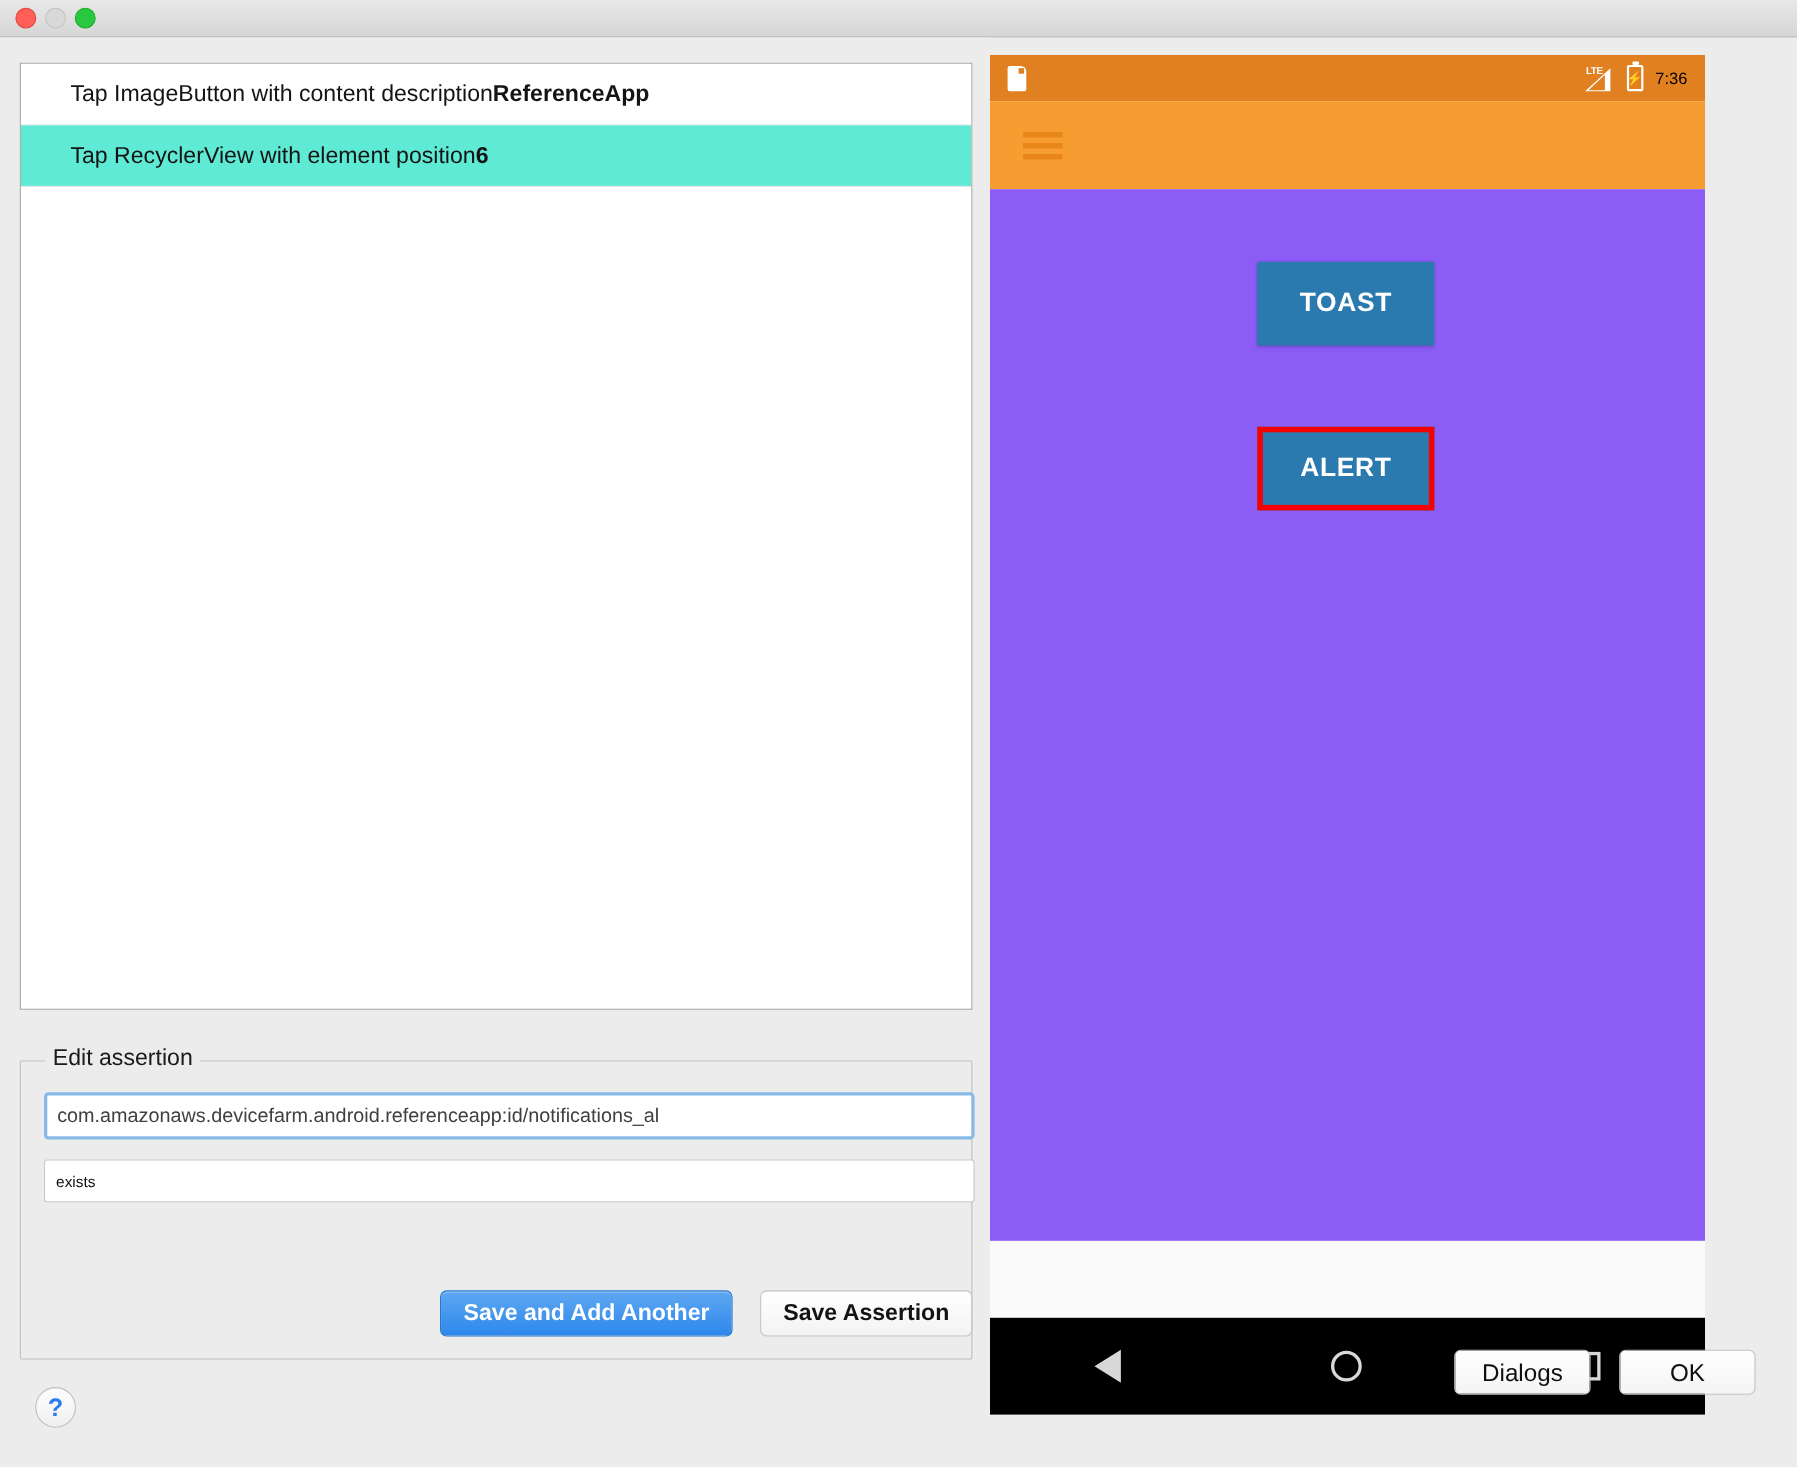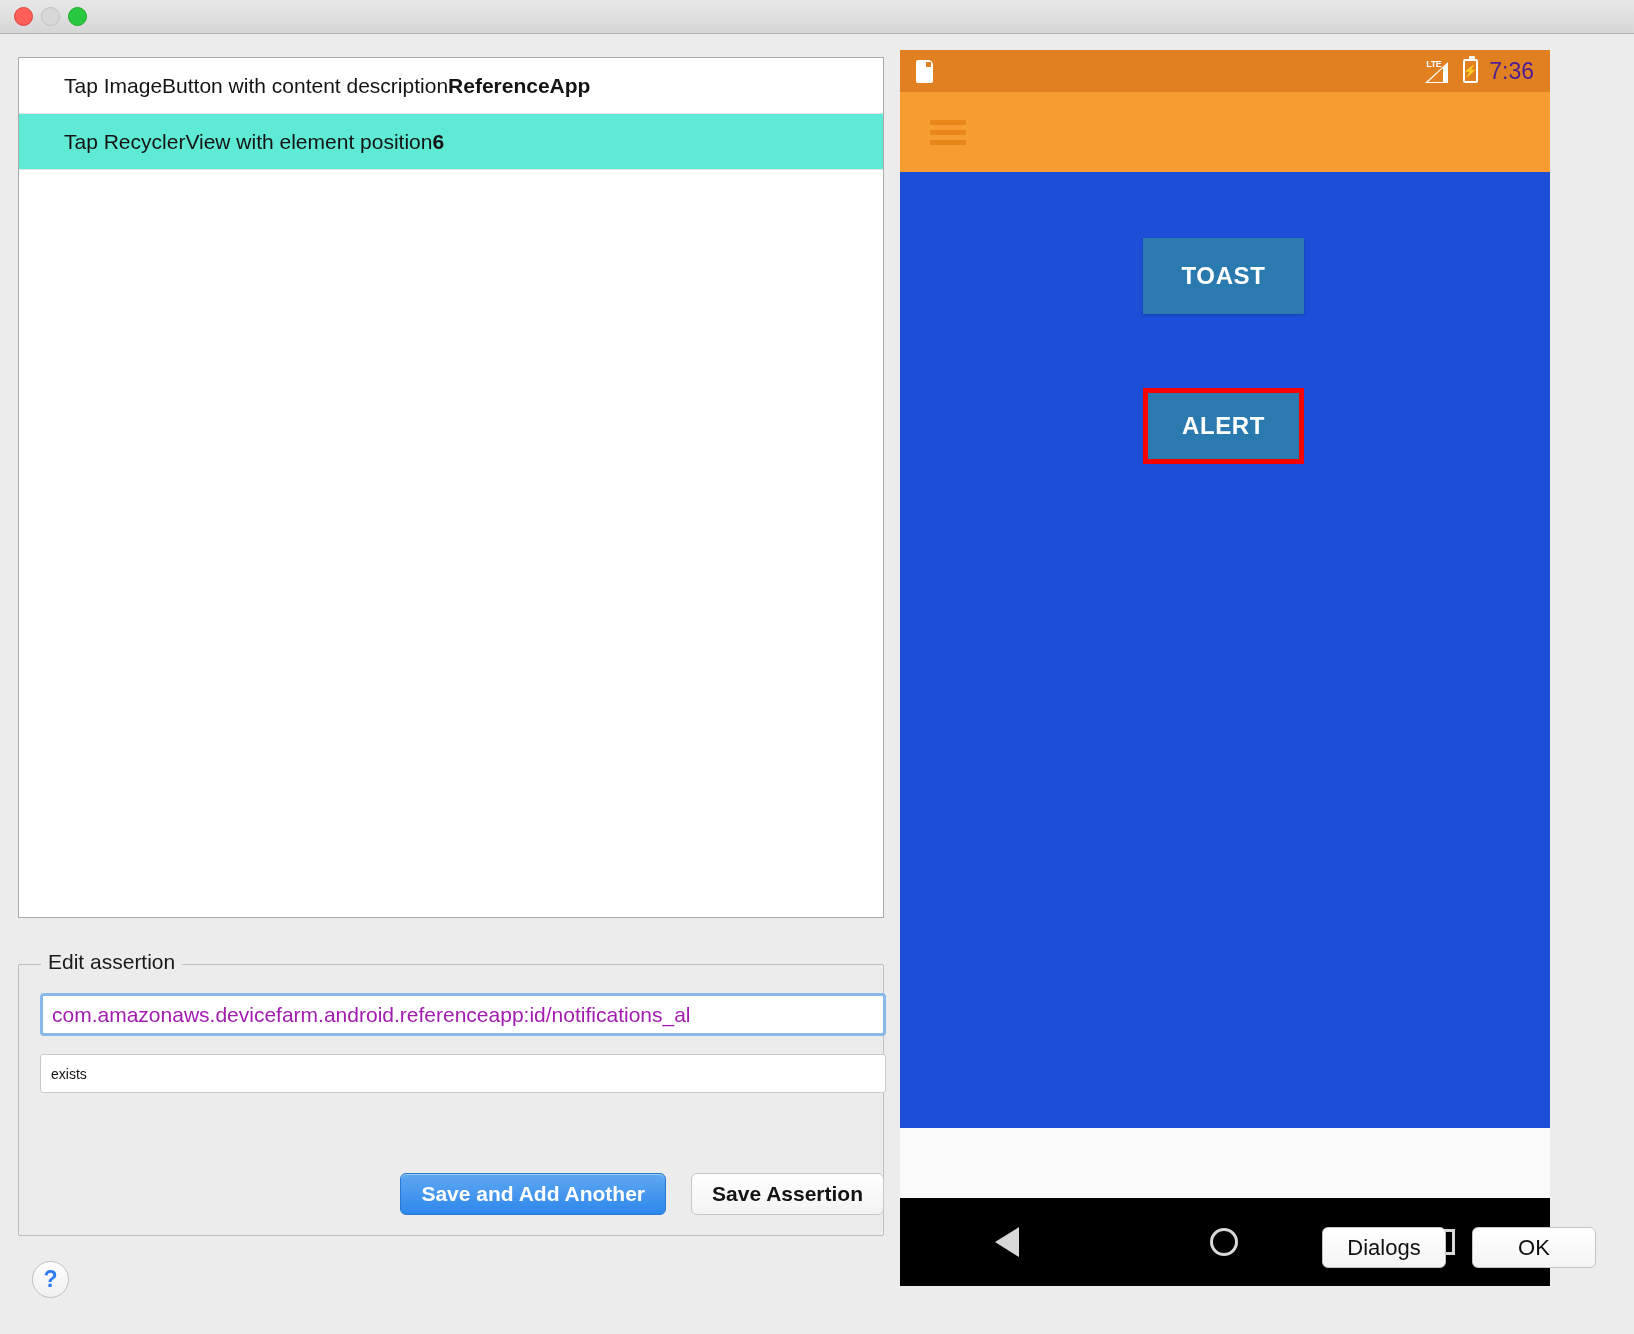--- a/index.html
+++ b/index.html
@@ -64,21 +64,21 @@
     font-size: 21px; color: #1a1a1a;
   }
   .assert-input {
     position: absolute; left: 21px; top: 28px;
     width: 846px; height: 43px;
     background: #ffffff;
     border: 3px solid #89b9e8;
     border-radius: 4px;
     display: flex; align-items: center;
     padding-left: 9px;
-    font-size: 21px; color: #a21caf;
+    font-size: 18px; color: #404040;
     white-space: nowrap; overflow: hidden;
   }
   .assert-op {
     position: absolute; left: 21px; top: 89px;
     width: 846px; height: 39px;
     background: #ffffff;
     border: 1px solid #c9c9c9;
     border-radius: 3px;
     display: flex; align-items: center;
     padding-left: 10px;
@@ -161,38 +161,38 @@
   .batt {
     width: 15px; height: 24px; border: 2px solid #ffffff;
     border-radius: 2px; position: relative;
     display: flex; align-items: center; justify-content: center;
   }
   .batt::before {
     content: ""; position: absolute; top: -5px; left: 3.5px;
     width: 6px; height: 3px; background: #ffffff; border-radius: 1px;
   }
   .bolt { font-size: 12px; line-height: 1; color: #ffffff; }
-  .clock { font-size: 23px; color: #4c1d95; }
+  .clock { font-size: 15px; color: #000000; }
 
   .app-bar {
     height: 80px; background: #f79c31;
     display: flex; align-items: center; position: relative;
   }
   .hamburger { margin-left: 30px; width: 36px; }
   .hamburger span {
     display: block; height: 5px; background: #e8861a;
     border-radius: 1px; margin: 5px 0;
   }
   .app-title {
     position: absolute; left: 0; right: 0; text-align: center;
     font-size: 34px; color: #ffffff; font-weight: normal;
     pointer-events: none;
   }
 
-  .device-body { height: 956px; background: #1d4ed8; position: relative; }
+  .device-body { height: 956px; background: #8b5cf6; position: relative; }
   .mat-btn {
     position: absolute;
     background: #2a7ab0;
     color: #ffffff;
     font-size: 24px; font-weight: bold; letter-spacing: .6px;
     display: flex; align-items: center; justify-content: center;
   }
   .mat-btn.toast {
     left: 243px; top: 66px; width: 161px; height: 76px;
     box-shadow: 0 1px 3px rgba(0,0,0,.22);

